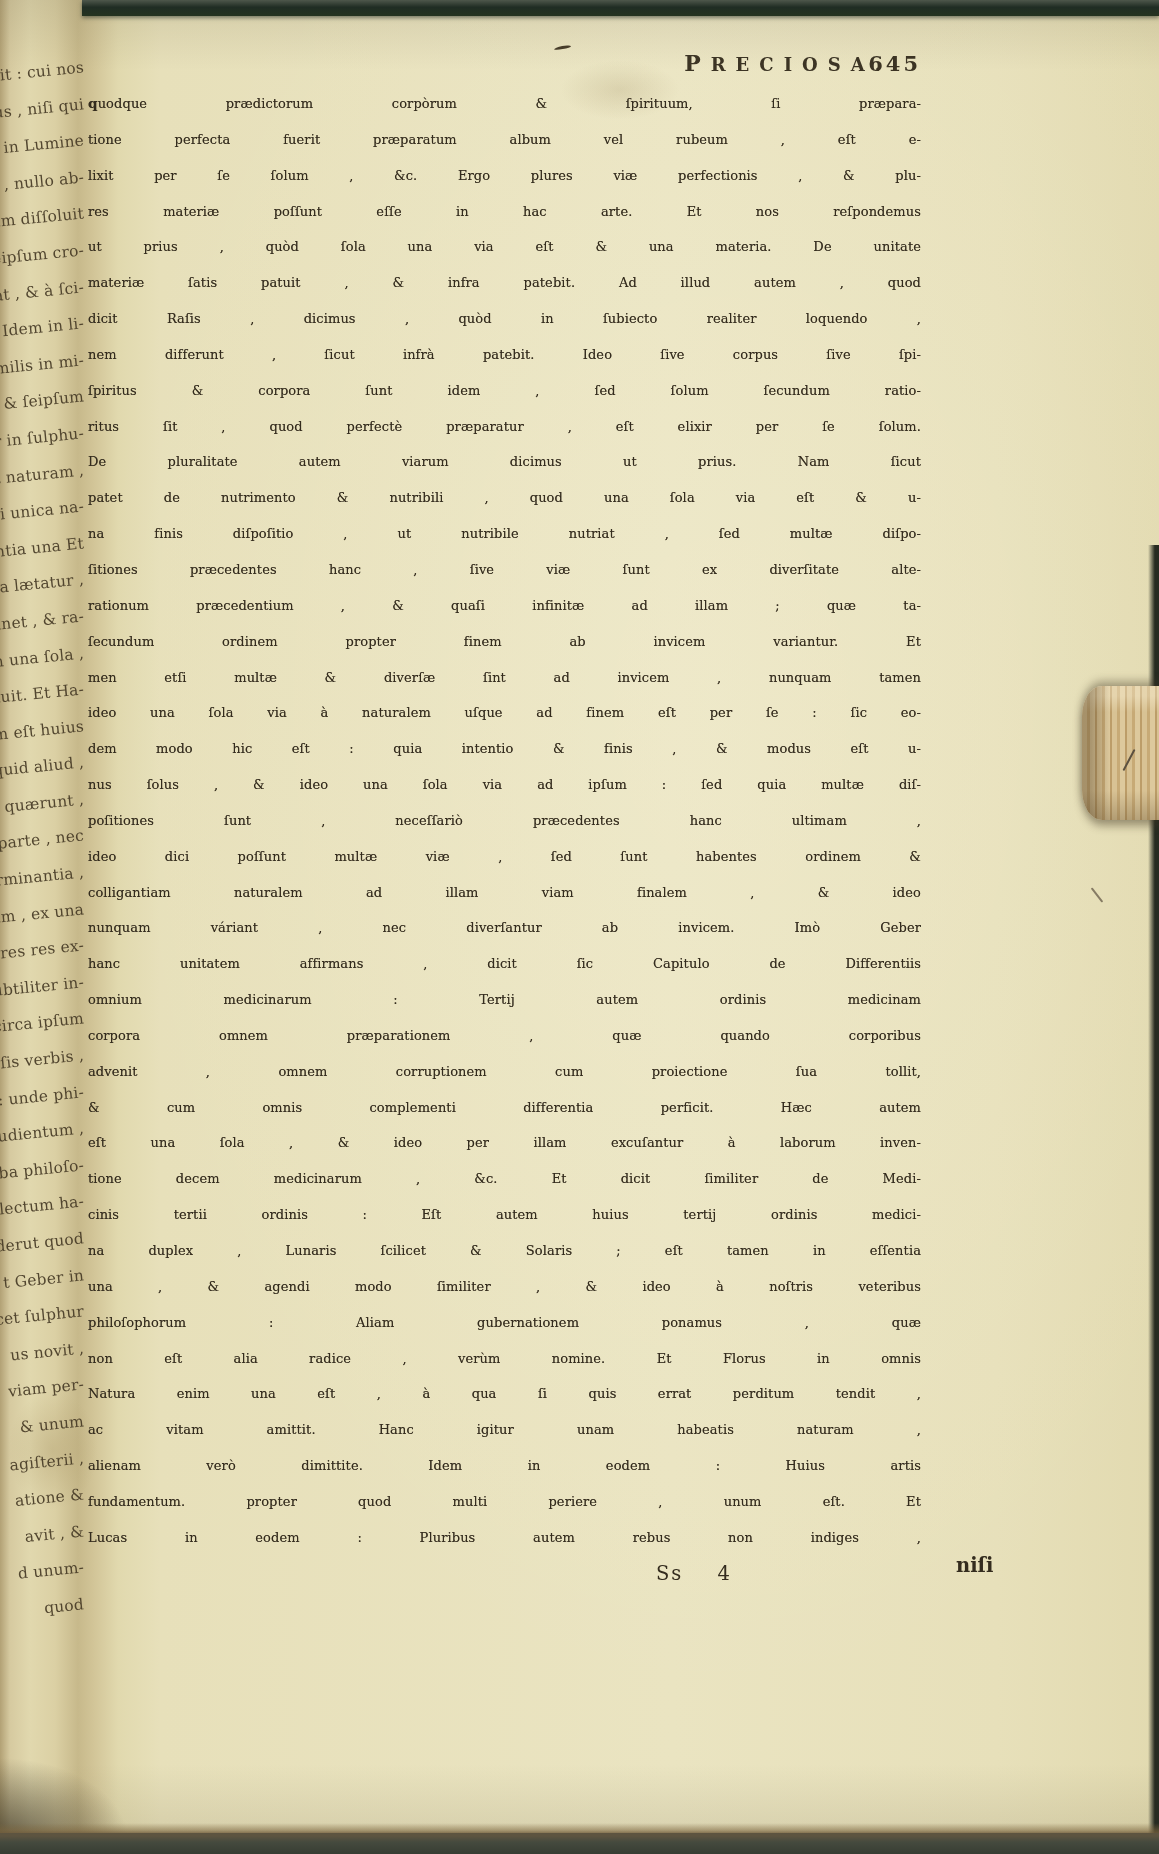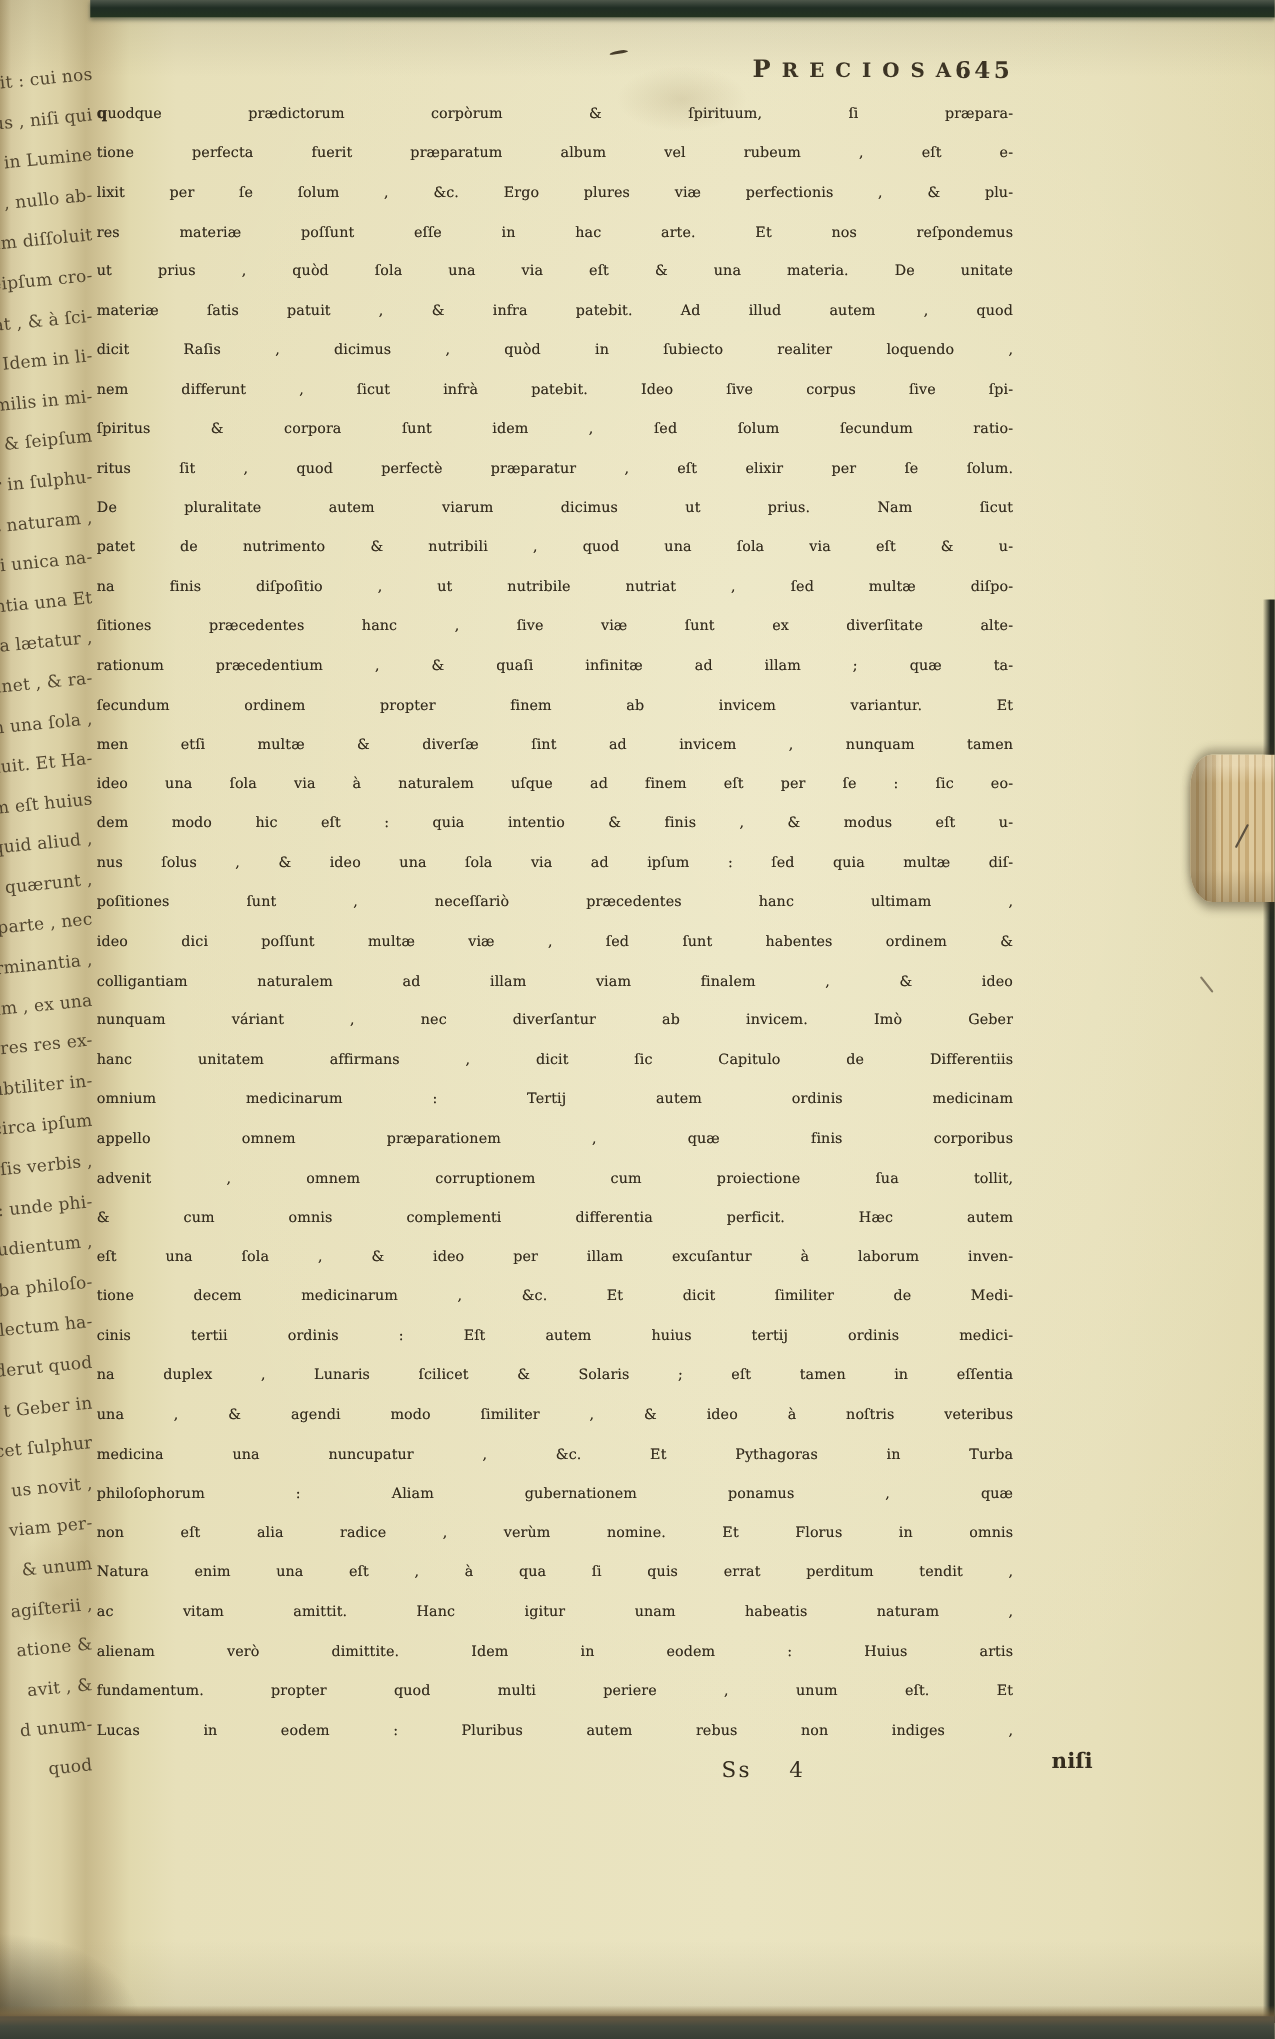--- a/index.html
+++ b/index.html
@@ -185,29 +185,28 @@
         <div class="text-line">men etſi multæ &amp; diverſæ ſint ad invicem , nunquam tamen</div>
         <div class="text-line">ideo una ſola via à naturalem uſque ad finem eſt per ſe : ſic eo-</div>
         <div class="text-line">dem modo hic eſt : quia intentio &amp; finis , &amp; modus eſt u-</div>
         <div class="text-line">nus ſolus , &amp; ideo una ſola via ad ipſum : ſed quia multæ diſ-</div>
         <div class="text-line">poſitiones ſunt ,  neceſſariò præcedentes hanc ultimam ,</div>
         <div class="text-line">ideo dici poſſunt multæ viæ , ſed ſunt habentes ordinem &amp;</div>
         <div class="text-line">colligantiam naturalem ad illam viam finalem , &amp; ideo</div>
         <div class="text-line">nunquam váriant , nec diverſantur ab invicem.  Imò Geber</div>
         <div class="text-line">hanc unitatem affirmans , dicit ſic Capitulo de Differentiis</div>
         <div class="text-line">omnium medicinarum :  Tertij autem ordinis medicinam</div>
-        <div class="text-line">appello omnem præparationem , quæ finis corporibus</div>
+        <div class="text-line">corpora omnem præparationem , quæ quando corporibus</div>
         <div class="text-line">advenit , omnem corruptionem cum proiectione ſua tollit,</div>
         <div class="text-line">&amp; cum omnis complementi differentia perficit. Hæc autem</div>
         <div class="text-line">eſt una ſola , &amp; ideo per illam excuſantur à laborum inven-</div>
         <div class="text-line">tione decem medicinarum , &amp;c.  Et dicit ſimiliter de Medi-</div>
         <div class="text-line">cinis tertii ordinis :  Eſt autem huius tertij ordinis medici-</div>
         <div class="text-line">na duplex , Lunaris ſcilicet &amp; Solaris ; eſt tamen in eſſentia</div>
         <div class="text-line">una , &amp; agendi modo ſimiliter , &amp; ideo à noſtris veteribus</div>
-        <div class="text-line">medicina una nuncupatur , &amp;c.  Et Pythagoras in Turba</div>
         <div class="text-line">philoſophorum :  Aliam gubernationem ponamus , quæ</div>
         <div class="text-line">non eſt alia radice , verùm nomine.  Et Florus in omnis</div>
         <div class="text-line">Natura enim una eſt , à qua ſi quis errat perditum tendit ,</div>
         <div class="text-line">ac vitam amittit.  Hanc igitur unam habeatis naturam ,</div>
         <div class="text-line">alienam verò dimittite.  Idem in eodem  :  Huius artis</div>
         <div class="text-line">fundamentum. propter quod multi periere , unum eſt.  Et</div>
         <div class="text-line">Lucas in eodem  :  Pluribus autem rebus non indiges ,</div>
       </div>
 
     <div class="sig-row">

